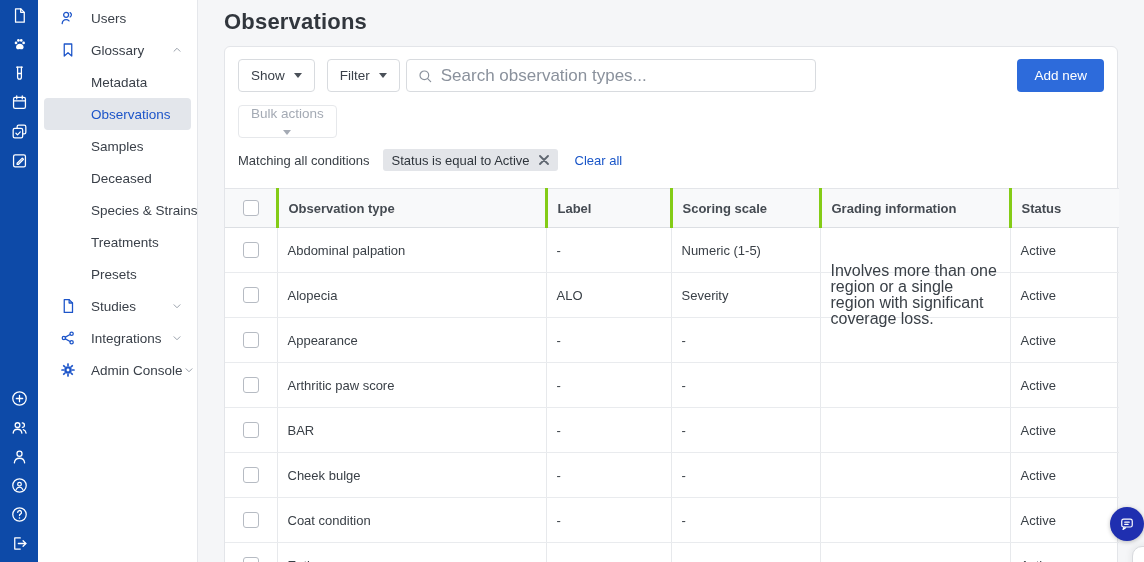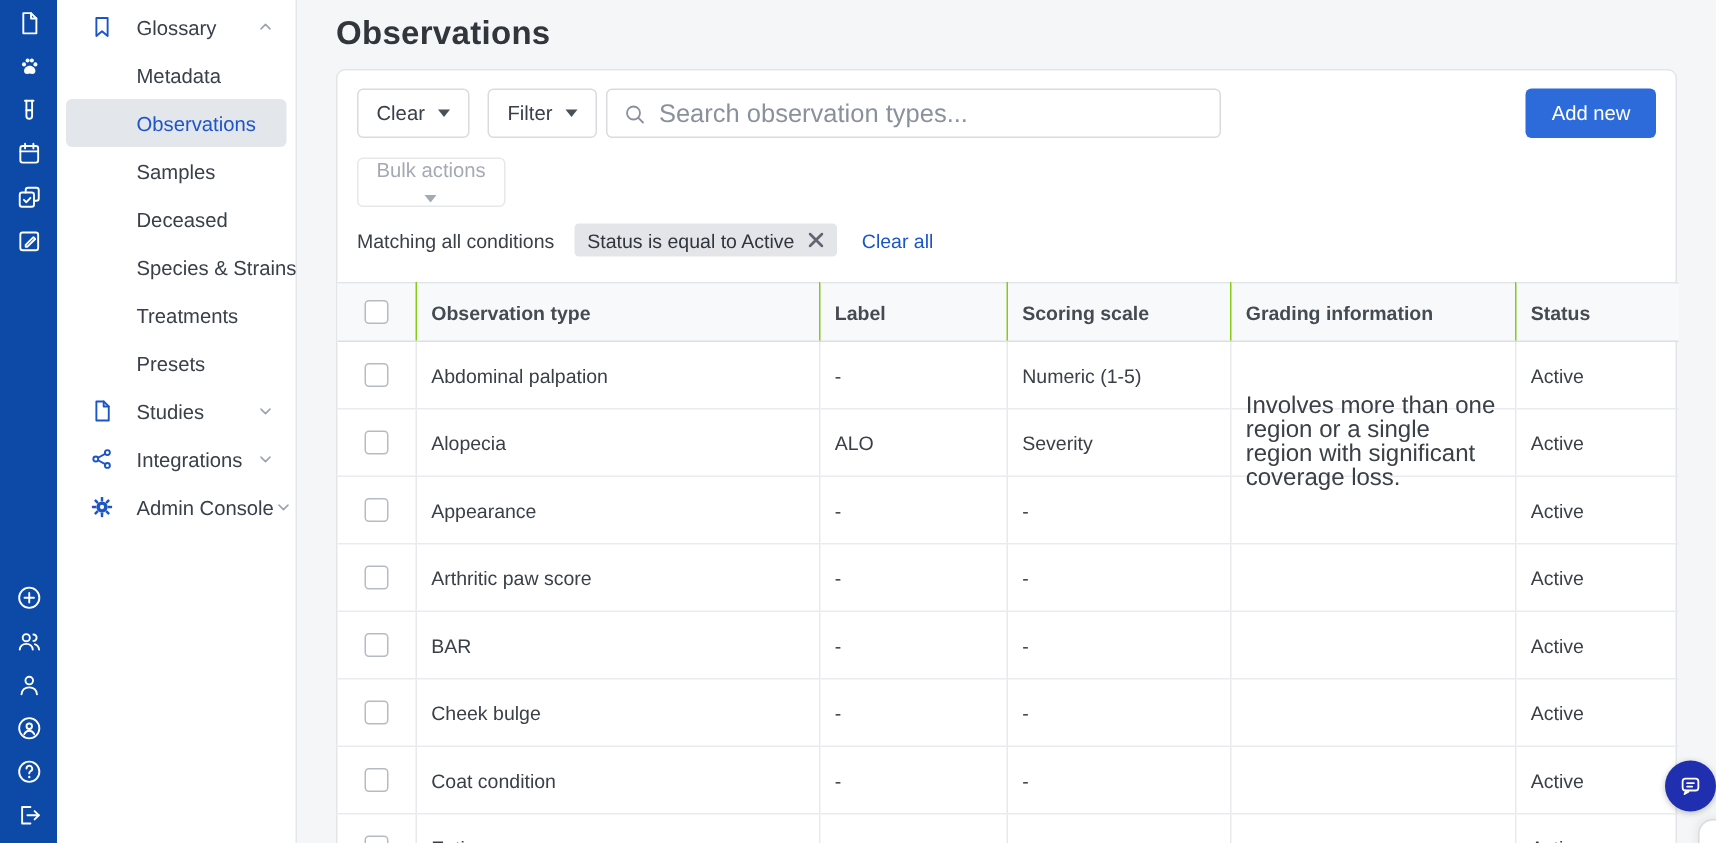--- a/index.html
+++ b/index.html
@@ -82,21 +82,21 @@
   }
   .chip .x { display:flex; cursor:pointer; }
   .chip .x svg { width:10px; height:10px; stroke:#5F6670; stroke-width:1.8; stroke-linecap:round; }
   .clear-all { margin-left:17px; font-size:13px; font-weight:500; color:var(--link-blue,#1A56C8); cursor:pointer; text-decoration:none; }
 
   
   table { width:100%; border-collapse:collapse; table-layout:fixed; margin-top:17px; }
   thead tr { height:39px; background:#F8F9FA; }
   th {
     font-size:13px; font-weight:700; color:#454B52; text-align:left; padding:0 10px;
-    border-top:1px solid #E3E5E9; border-bottom:1px solid #DCDFE3; border-right:1px solid #84cc16;
+    border-top:1px solid #E3E5E9; border-bottom:1px solid #DCDFE3; border-right:3px solid #84cc16;
   }
   th:last-child, td:last-child { border-right:none; }
   tbody tr { height:44px; }
   td {
     font-size:13px; color:#3A4047; padding:0 10px; vertical-align:middle;
     border-bottom:1px solid #E9EBEE; border-right:1px solid #E7E9EC;
   }
   .cb-col { padding-left:18px; }
   .checkbox {
     width:16px; height:16px; border:1.5px solid #B6BBC3; border-radius:3px; background:#fff;
@@ -207,20 +207,31 @@
         <svg viewBox="0 0 24 24">
           <path d="M13 5H6v14h7"></path>
           <path d="M10.5 12H20"></path>
           <path d="M16.5 8.5L20 12l-3.5 3.5"></path>
         </svg>
       </div>
     </div>
 </nav>
 
 <nav class="sidebar" id="sidebar">
+    <div class="side-item">
+    <span class="s-icon">
+        <svg viewBox="0 0 24 24">
+          <circle cx="9.5" cy="7.8" r="3.3"></circle>
+          <path d="M4.2 19.5c.4-3.3 2.8-5.3 5.3-5.3 1.5 0 2.9.6 3.9 1.7"></path>
+          <path d="M14.8 4.9a3.3 3.3 0 0 1 0 5.8"></path>
+        </svg>
+      </span>
+    <span class="s-label">Users</span>
+
+  </div>
     <div class="side-item">
     <span class="s-icon">
         <svg viewBox="0 0 24 24">
           <path d="M7 4h10v16l-5-4.3L7 20z"></path>
         </svg>
       </span>
     <span class="s-label">Glossary</span>
     <span class="chev">
         <svg viewBox="0 0 24 24">
           <path d="M6 14.5l6-6 6 6"></path>
@@ -317,21 +328,21 @@
       </span>
   </div>
   </nav>
 
 <main class="main">
   <h1 class="page-title">Observations</h1>
 
   <section class="panel">
     <div class="toolbar">
       <div class="ctl">
-        <span>Clear</span>
+        <span>Show</span>
         <span class="caret"></span>
       </div>
       <div class="ctl" style="margin-left:12px;">
         <span>Filter</span>
         <span class="caret"></span>
       </div>
       <div class="searchbox">
         <svg viewBox="0 0 24 24">
             <circle cx="11" cy="11" r="6.5"></circle>
             <path d="M16 16l4.5 4.5"></path>

